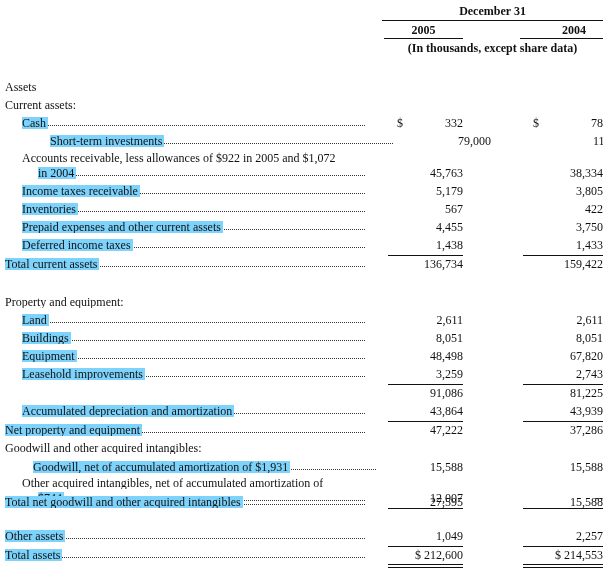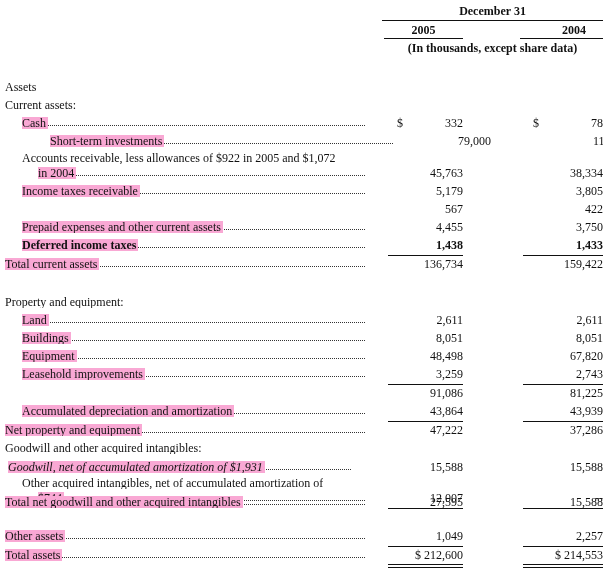--- a/index.html
+++ b/index.html
@@ -5,21 +5,21 @@
   html, body { margin: 0; padding: 0; background: #ffffff; }
   body {
     width: 603px; height: 573px; overflow: hidden; position: relative;
     font-family: "Liberation Serif", "DejaVu Serif", serif;
     font-size: 12px; color: #111; line-height: 1;
   }
   .hdr { position: absolute; font-weight: bold; text-align: center; white-space: nowrap; }
   .hline { position: absolute; height: 0; border-top: 1px solid #111; }
   .row { position: absolute; left: 0; width: 603px; height: 16px; }
   .lbl { position: absolute; top: 0; white-space: nowrap; overflow: hidden; }
-  .lbl .t { background: #f9a8d4; padding-right: 2px; position: relative; z-index: 1; text-align: center; }
+  .lbl .t { background: #7dd3fc; padding-right: 2px; position: relative; z-index: 1; text-align: center; }
   .lbl.dots::after {
     content: ""; position: absolute; left: 0; right: 0; bottom: 3px;
     border-bottom: 1px dotted #333; z-index: 0;
   }
   .v { position: absolute; top: 0; text-align: right; white-space: nowrap; }
   .v05 { left: 384px; width: 79px; }
   .v04 { left: 520px; width: 83px; }
   .dollar05 { position: absolute; left: 397px; top: 0; }
   .dollar04 { position: absolute; left: 533px; top: 0; }
   .dul { position: absolute; height: 2px; border-top: 1px solid #111; border-bottom: 1px solid #111; }
@@ -65,31 +65,32 @@
   <div class="v v04">38,334</div>
 </div>
 
 <div class="row" style="top:185px;">
   <div class="lbl dots" style="left:22px; width:343px;"><span class="t">Income taxes receivable</span></div>
   <div class="v v05">5,179</div>
   <div class="v v04">3,805</div>
 </div>
 
 <div class="row" style="top:203px;">
+  <div class="lbl dots" style="left:22px; width:343px;"><span class="t">Inventories</span></div>
   <div class="v v05">567</div>
   <div class="v v04">422</div>
 </div>
 
 <div class="row" style="top:221px;">
   <div class="lbl dots" style="left:22px; width:343px;"><span class="t">Prepaid expenses and other current assets</span></div>
   <div class="v v05">4,455</div>
   <div class="v v04">3,750</div>
 </div>
 
-<div class="row" style="top:239px;font-weight:bold;">
+<div class="row" style="top:239px;">
   <div class="lbl dots" style="left:22px; width:343px;"><span class="t">Deferred income taxes</span></div>
   <div class="v v05">1,438</div>
   <div class="v v04">1,433</div>
 </div>
 <div class="hline" style="left:388px; width:75px; top:255px;"></div>
 <div class="hline" style="left:523px; width:80px; top:255px;"></div>
 
 <div class="row" style="top:258px;">
   <div class="lbl dots" style="left:5px; width:360px;"><span class="t">Total current assets</span></div>
   <div class="v v05">136,734</div>
@@ -135,21 +136,21 @@
 <div class="row" style="top:424px;">
   <div class="lbl dots" style="left:5px; width:360px;"><span class="t">Net property and equipment</span></div>
   <div class="v v05">47,222</div>
   <div class="v v04">37,286</div>
 </div>
 
 <div class="row" style="top:442px;padding-left:28px;">
   <div class="lbl" style="left:5px;">Goodwill and other acquired intangibles:</div>
 </div>
 <div class="row" style="top:461px;">
-  <div class="lbl dots" style="left:8px; width:343px;font-style:italic;"><span class="t">Goodwill, net of accumulated amortization of $1,931</span></div>
+  <div class="lbl dots" style="left:33px; width:343px;"><span class="t">Goodwill, net of accumulated amortization of $1,931</span></div>
   <div class="v v05">15,588</div>
   <div class="v v04">15,588</div>
 </div>
 <div class="row" style="top:477px;">
   <div class="lbl" style="left:22px;">Other acquired intangibles, net of accumulated amortization of</div>
 </div>
 <div class="row" style="top:492px;">
   <div class="lbl dots" style="left:38px; width:327px;"><span class="t">$744</span></div>
   <div class="v v05">12,007</div>
   <div class="v v04">--</div>

